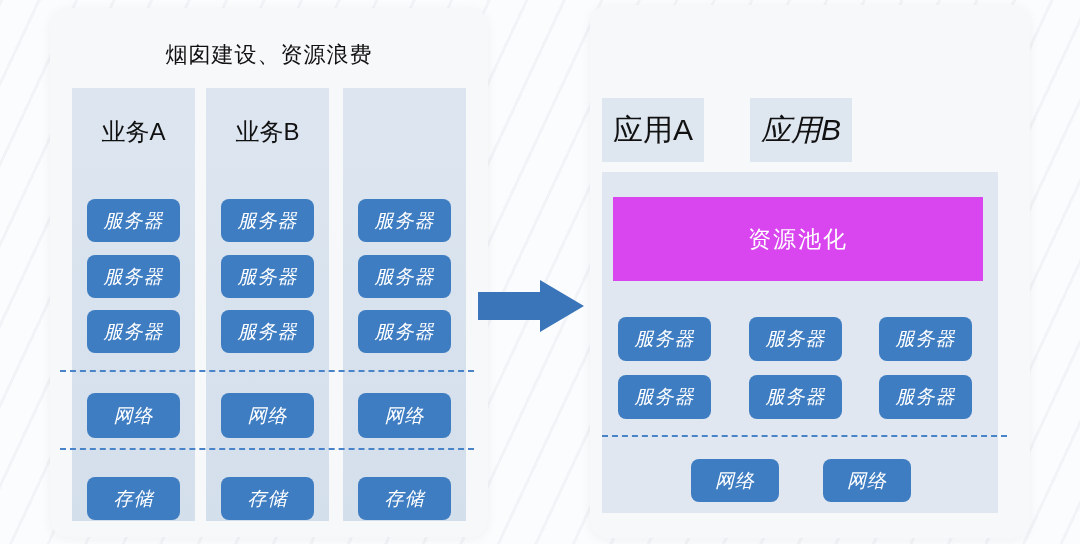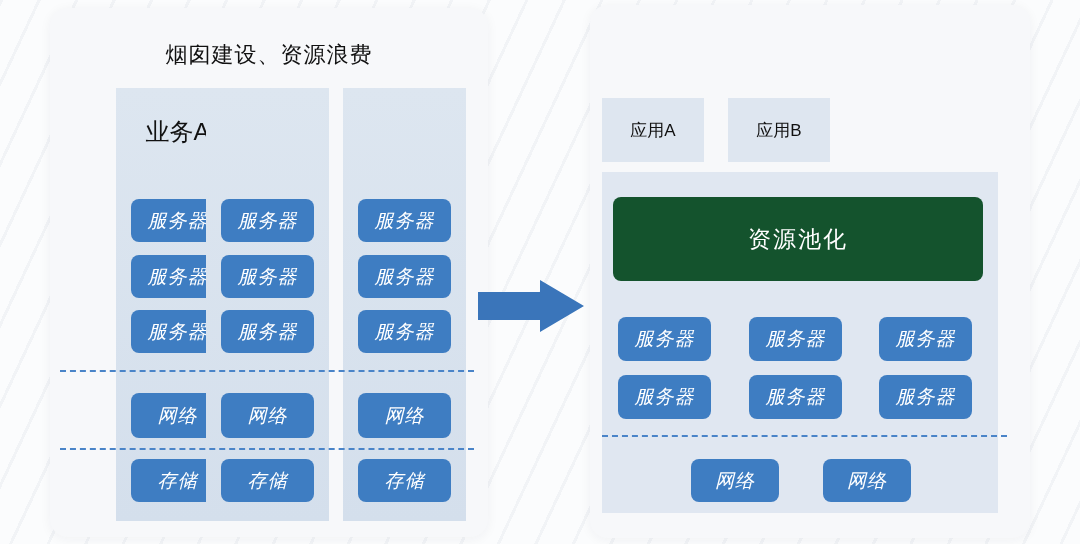--- a/index.html
+++ b/index.html
@@ -24,65 +24,65 @@
   .panel-title{
     position:absolute;left:0;right:0;top:32px;text-align:center;
     font-size:22px;color:#111;letter-spacing:1px;font-weight:500;
   }
 
   
   .column{
     position:absolute;top:80px;width:123px;height:433px;
     background:linear-gradient(180deg,#dde6f0 0%,#d4dfec 100%);
   }
-  .col-a{left:22px;margin-left:44px;} .col-b{left:156px;} .col-c{left:293px;}
+  .col-a{left:22px;} .col-b{left:156px;} .col-c{left:293px;}
   .col-header{
     position:absolute;left:0;right:0;top:28px;text-align:center;
     font-size:24px;color:#111;
   }
 
   .btn{
     position:absolute;background:#3e7dc2;color:#ffffff;border-radius:8px;
     display:flex;align-items:center;justify-content:center;
     font-size:19px;letter-spacing:1px;font-style:italic;
   }
   .column .btn{left:15px;width:93px;height:43px;}
   .row-s1{top:111px;} .row-s2{top:167px;} .row-s3{top:222px;}
   .row-net{top:305px;height:45px !important;}
-  .row-sto{top:371px;}
+  .row-sto{top:389px;}
 
   .dash{
     position:absolute;height:0;border-top:2px dashed #4a84c8;
   }
   .dash-l1{left:10px;width:414px;top:362px;}
   .dash-l2{left:10px;width:414px;top:440px;}
   .dash-r1{left:12px;width:405px;top:430px;}
 
   
   .arrow{
     position:absolute;left:478px;top:280px;width:106px;height:52px;
     background:#3a75ba;
     clip-path:polygon(0 12px,62px 12px,62px 0,106px 26px,62px 52px,62px 40px,0 40px);
   }
 
   
   .app-box{
     position:absolute;top:93px;width:102px;height:64px;background:#dee6f0;
     display:flex;align-items:center;justify-content:center;
-    font-size:17px;color:#111;
+    font-size:30px;color:#111;
   }
-  .app-a{left:12px;} .app-b{left:138px;} .app-n{left:282px;}
+  .app-a{left:12px;} .app-b{left:160px;font-style:italic;} .app-n{left:282px;}
 
   .pool-container{
     position:absolute;left:12px;top:167px;width:396px;height:341px;
     background:#e0e7f1;
   }
   .pool-green{
     position:absolute;left:11px;top:25px;width:370px;height:84px;
-    background:#14532d;border-radius:8px;
+    background:#d946ef;border-radius:0;
     display:flex;align-items:center;justify-content:center;
     font-size:23px;color:#fff;letter-spacing:2px;
   }
   .pool-container .btn{width:93px;height:44px;}
   .ps-r1{top:145px;} .ps-r2{top:203px;}
   .ps-c1{left:16px;} .ps-c2{left:147px;} .ps-c3{left:277px;}
   .net-row{top:287px;height:43px !important;width:88px !important;}
   .net-1{left:89px;} .net-2{left:221px;}
 </style>
 </head>
@@ -96,20 +96,21 @@
     <div class="column col-a">
       <div class="col-header">业务A</div>
       <div class="btn row-s1">服务器</div>
       <div class="btn row-s2">服务器</div>
       <div class="btn row-s3">服务器</div>
       <div class="btn row-net">网络</div>
       <div class="btn row-sto">存储</div>
     </div>
 
     <div class="column col-b">
+      <div class="col-header">业务B</div>
       <div class="btn row-s1">服务器</div>
       <div class="btn row-s2">服务器</div>
       <div class="btn row-s3">服务器</div>
       <div class="btn row-net">网络</div>
       <div class="btn row-sto">存储</div>
     </div>
 
     <div class="column col-c">
       <div class="btn row-s1">服务器</div>
       <div class="btn row-s2">服务器</div>

